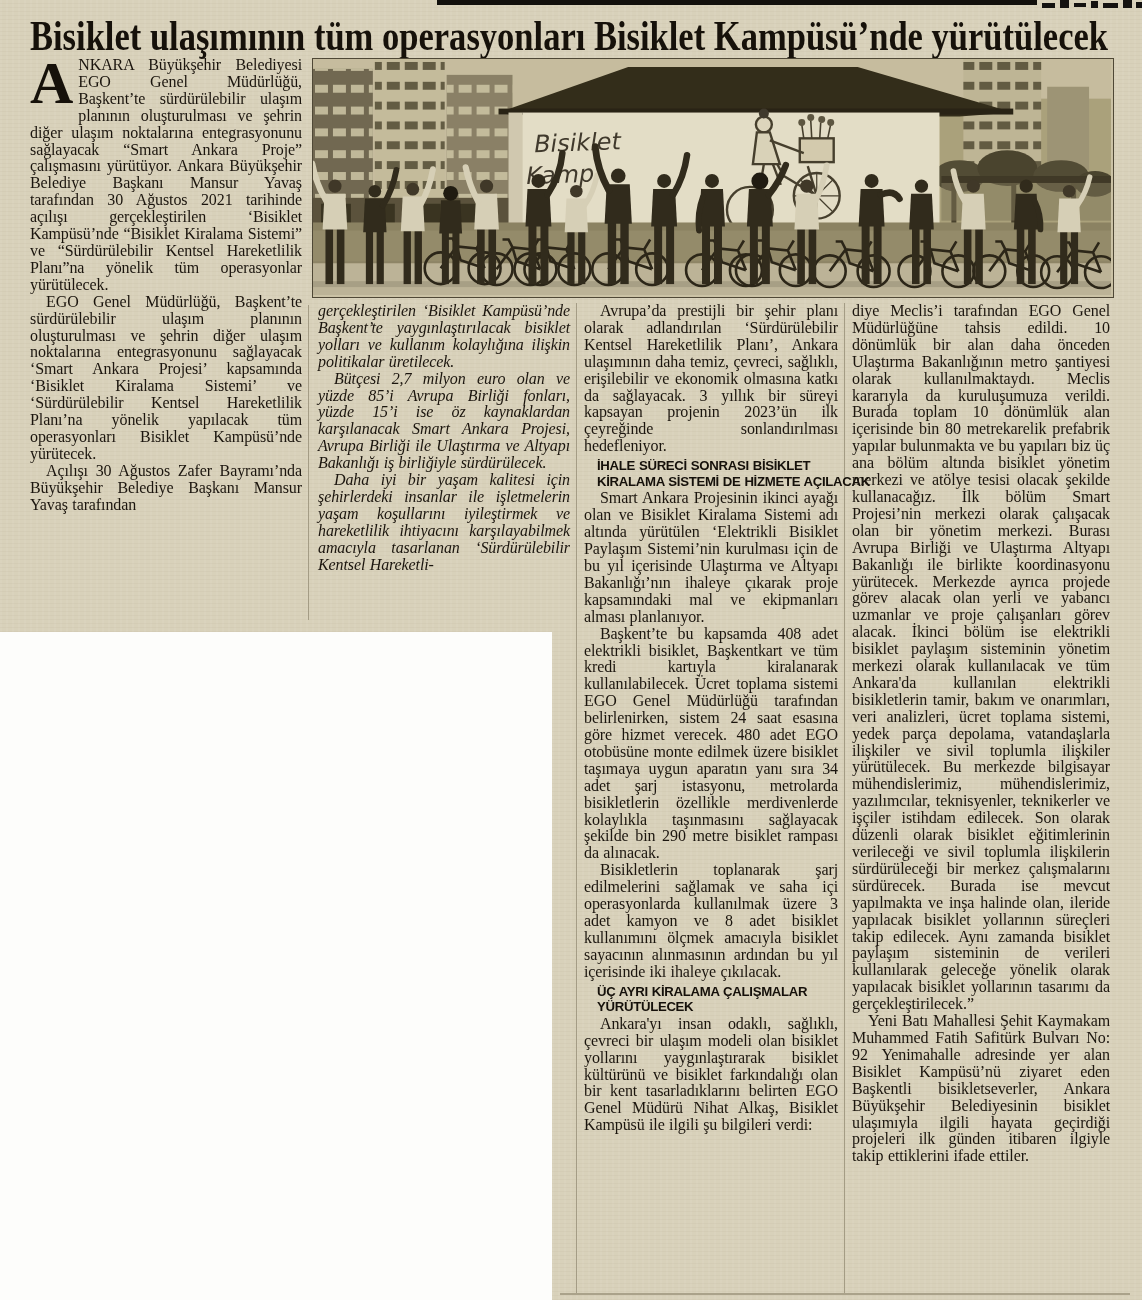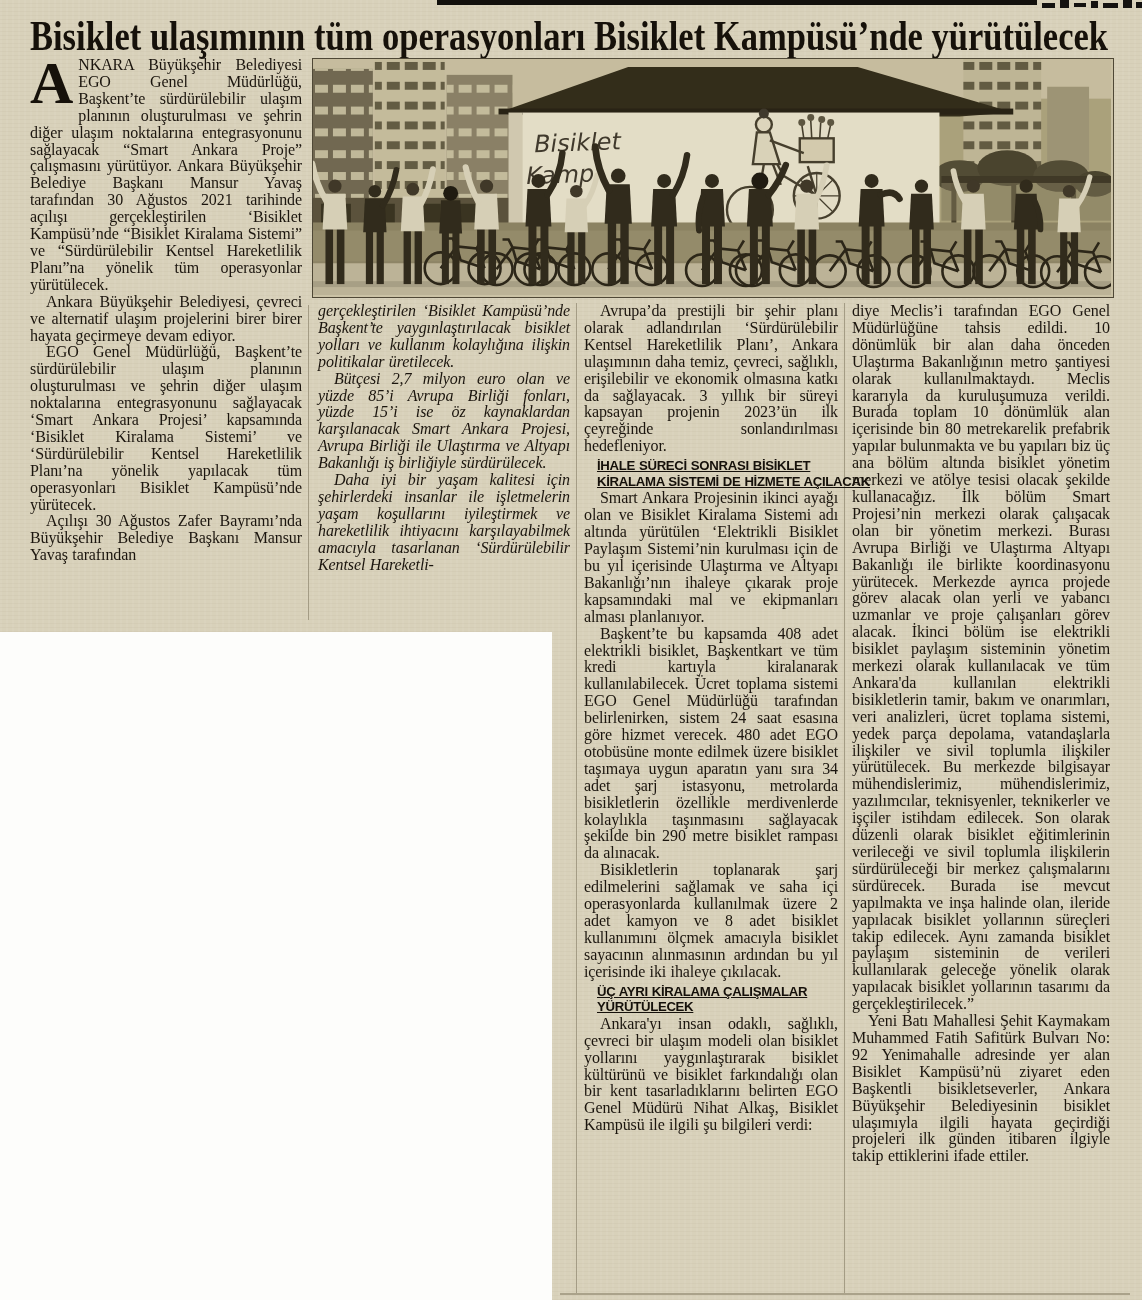--- a/index.html
+++ b/index.html
@@ -30,21 +30,21 @@
        letter-spacing:-0.1px;word-spacing:0.5px;}
   .col p{margin:0;text-indent:16px;}
   .col p.cont{text-indent:0;}
   .dropcap{
     float:left;font-size:60px;line-height:49px;font-weight:bold;
     margin:2px 5px 0 0;color:#16110a;
   }
   .subhead{
     font-family:"Liberation Sans", sans-serif;font-weight:bold;
     font-size:13.2px;line-height:15.6px;letter-spacing:-0.3px;
-    padding-left:13px;margin:3px 0 1px;white-space:nowrap;color:#15100a;text-decoration:underline;
+    padding-left:13px;margin:3px 0 1px;white-space:nowrap;color:#15100a;
   }
   .subhead .shl{display:block;}
 
   .col1{left:30px;top:57px;width:272px;height:560px;}
   .col2{left:318px;top:303px;width:252px;height:330px;font-style:italic;}
   .col3{left:584px;top:303px;width:254px;height:1000px;}
   .col4{left:852px;top:303px;width:258px;height:1000px;}
 
   .vrule{position:absolute;width:1px;background:#a49c85;}
   .vr1{left:308px;top:305px;height:315px;}
@@ -78,21 +78,20 @@
 </svg>
 
 <h1 class="headline">
   <svg width="1086" height="50" viewBox="0 0 1086 50">
     <text x="2" y="40" font-size="42" textLength="1078" lengthAdjust="spacingAndGlyphs">Bisiklet ulaşımının tüm operasyonları Bisiklet Kampüsü’nde yürütülecek</text>
   </svg>
 </h1>
 
 <div class="col col1">
   <p class="cont"><span class="dropcap">A</span><span>NKARA Büyükşehir Belediyesi EGO Genel Müdürlüğü, Başkent’te sürdürülebilir ulaşım planının oluşturulması ve şehrin diğer ulaşım noktalarına entegrasyonunu sağlayacak “Smart Ankara Proje” çalışmasını yürütüyor. Ankara Büyükşehir Belediye Başkanı Mansur Yavaş tarafından 30 Ağustos 2021 tarihinde açılışı gerçekleştirilen ‘Bisiklet Kampüsü’nde “Bisiklet Kiralama Sistemi” ve “Sürdürülebilir Kentsel Hareketlilik Planı”na yönelik tüm operasyonlar yürütülecek.</span></p>
-  <p>Ankara Büyükşehir Belediyesi, çevreci ve alternatif ulaşım projelerini birer birer hayata geçirmeye devam ediyor.</p>
   <p>EGO Genel Müdürlüğü, Başkent’te sürdürülebilir ulaşım planının oluşturulması ve şehrin diğer ulaşım noktalarına entegrasyonunu sağlayacak ‘Smart Ankara Projesi’ kapsamında ‘Bisiklet Kiralama Sistemi’ ve ‘Sürdürülebilir Kentsel Hareketlilik Planı’na yönelik yapılacak tüm operasyonları Bisiklet Kampüsü’nde yürütecek.</p>
   <p>Açılışı 30 Ağustos Zafer Bayramı’nda Büyükşehir Belediye Başkanı Mansur Yavaş tarafından</p>
 </div>
 
 <figure class="photo">
 <svg width="798" height="236" viewBox="0 0 800 238" preserveAspectRatio="none">
   <defs>
     <pattern id="pLight" width="18" height="22" patternUnits="userSpaceOnUse">
       <rect x="2" y="4" width="13" height="8" fill="#cfc7a9" opacity="0.9"></rect>
     </pattern>
@@ -311,21 +310,21 @@
 </div>
 
 <div class="col col3">
   <p>Avrupa’da prestijli bir şehir planı olarak adlandırılan ‘Sürdürülebilir Kentsel Hareketlilik Planı’, Ankara ulaşımının daha temiz, çevreci, sağlıklı, erişilebilir ve ekonomik olmasına katkı da sağlayacak. 3 yıllık bir süreyi kapsayan projenin 2023’ün ilk çeyreğinde sonlandırılması hedefleniyor.</p>
   <div class="subhead">
     <span class="shl">İHALE SÜRECİ SONRASI BİSİKLET</span>
     <span class="shl">KİRALAMA SİSTEMİ DE HİZMETE AÇILACAK</span>
   </div>
   <p>Smart Ankara Projesinin ikinci ayağı olan ve Bisiklet Kiralama Sistemi adı altında yürütülen ‘Elektrikli Bisiklet Paylaşım Sistemi’nin kurulması için de bu yıl içerisinde Ulaştırma ve Altyapı Bakanlığı’nın ihaleye çıkarak proje kapsamındaki mal ve ekipmanları alması planlanıyor.</p>
   <p>Başkent’te bu kapsamda 408 adet elektrikli bisiklet, Başkentkart ve tüm kredi kartıyla kiralanarak kullanılabilecek. Ücret toplama sistemi EGO Genel Müdürlüğü tarafından belirlenirken, sistem 24 saat esasına göre hizmet verecek. 480 adet EGO otobüsüne monte edilmek üzere bisiklet taşımaya uygun aparatın yanı sıra 34 adet şarj istasyonu, metrolarda bisikletlerin özellikle merdivenlerde kolaylıkla taşınmasını sağlayacak şekilde bin 290 metre bisiklet rampası da alınacak.</p>
-  <p>Bisikletlerin toplanarak şarj edilmelerini sağlamak ve saha içi operasyonlarda kullanılmak üzere 2 adet kamyon ve 8 adet bisiklet kullanımını ölçmek amacıyla bisiklet sayacının alınmasının ardından bu yıl içerisinde iki ihaleye çıkılacak.</p>
+  <p>Bisikletlerin toplanarak şarj edilmelerini sağlamak ve saha içi operasyonlarda kullanılmak üzere 3 adet kamyon ve 8 adet bisiklet kullanımını ölçmek amacıyla bisiklet sayacının alınmasının ardından bu yıl içerisinde iki ihaleye çıkılacak.</p>
   <div class="subhead">
     <span class="shl">ÜÇ AYRI KİRALAMA ÇALIŞMALAR</span>
     <span class="shl">YÜRÜTÜLECEK</span>
   </div>
   <p>Ankara'yı insan odaklı, sağlıklı, çevreci bir ulaşım modeli olan bisiklet yollarını yaygınlaştırarak bisiklet kültürünü ve bisiklet farkındalığı olan bir kent tasarladıklarını belirten EGO Genel Müdürü Nihat Alkaş, Bisiklet Kampüsü ile ilgili şu bilgileri verdi:</p>
 </div>
 
 <div class="col col4">
   <p class="cont">diye Meclis’i tarafından EGO Genel Müdürlüğüne tahsis edildi. 10 dönümlük bir alan daha önceden Ulaştırma Bakanlığının metro şantiyesi olarak kullanılmaktaydı. Meclis kararıyla da kuruluşumuza verildi. Burada toplam 10 dönümlük alan içerisinde bin 80 metrekarelik prefabrik yapılar bulunmakta ve bu yapıları biz üç ana bölüm altında bisiklet yönetim merkezi ve atölye tesisi olacak şekilde kullanacağız. İlk bölüm Smart Projesi’nin merkezi olarak çalışacak olan bir yönetim merkezi. Burası Avrupa Birliği ve Ulaştırma Altyapı Bakanlığı ile birlikte koordinasyonu yürütecek. Merkezde ayrıca projede görev alacak olan yerli ve yabancı uzmanlar ve proje çalışanları görev alacak. İkinci bölüm ise elektrikli bisiklet paylaşım sisteminin yönetim merkezi olarak kullanılacak ve tüm Ankara'da kullanılan elektrikli bisikletlerin tamir, bakım ve onarımları, veri analizleri, ücret toplama sistemi, yedek parça depolama, vatandaşlarla ilişkiler ve sivil toplumla ilişkiler yürütülecek. Bu merkezde bilgisayar mühendislerimiz, mühendislerimiz, yazılımcılar, teknisyenler, teknikerler ve işçiler istihdam edilecek. Son olarak düzenli olarak bisiklet eğitimlerinin verileceği ve sivil toplumla ilişkilerin sürdürüleceği bir merkez çalışmalarını sürdürecek. Burada ise mevcut yapılmakta ve inşa halinde olan, ileride yapılacak bisiklet yollarının süreçleri takip edilecek. Aynı zamanda bisiklet paylaşım sisteminin de verileri kullanılarak geleceğe yönelik olarak yapılacak bisiklet yollarının tasarımı da gerçekleştirilecek.”</p>
   <p>Yeni Batı Mahallesi Şehit Kaymakam Muhammed Fatih Safitürk Bulvarı No: 92 Yenimahalle adresinde yer alan Bisiklet Kampüsü’nü ziyaret eden Başkentli bisikletseverler, Ankara Büyükşehir Belediyesinin bisiklet ulaşımıyla ilgili hayata geçirdiği projeleri ilk günden itibaren ilgiyle takip ettiklerini ifade ettiler.</p>

